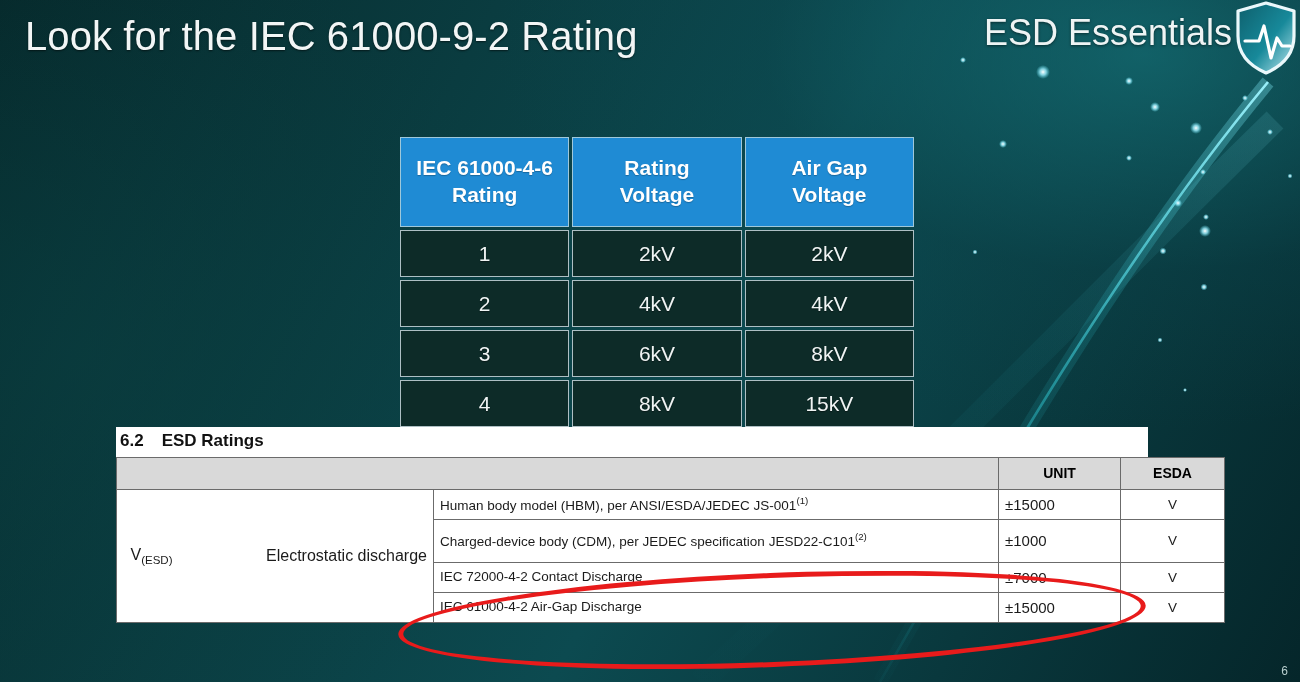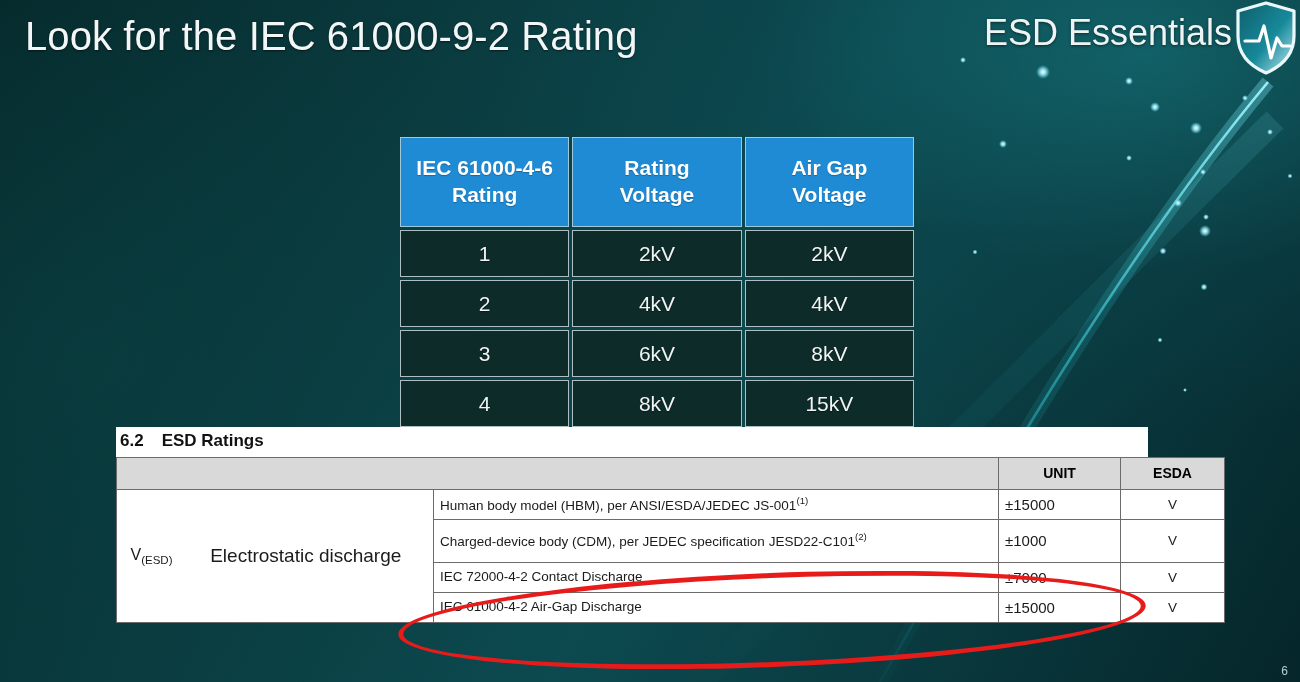--- a/index.html
+++ b/index.html
@@ -130,22 +130,22 @@
   .col-cond { width: 565px; }
   .col-val  { width: 122px; }
   .col-unit { width: 104px; }
   .cell-sym {
     text-align: right;
     font-size: 16px;
     padding-left: 6px;
     border-right: none !important;
   }
   .cell-desc {
-    text-align: center;
-    font-size: 19px;
+    text-align: right;
+    font-size: 16px;
     border-left: none !important;
     padding-left: 2px;
   }
   .cell-cond { text-align: left; line-height: 1.25; }
   .cell-val  { text-align: left; font-size: 15px; }
   .cell-unit { text-align: center; font-size: 13.5px; }
   .r-tall td { height: 23px; }
   .r-two td  { height: 36px; }
   sub { font-size: 0.72em; }
   sup { font-size: 0.72em; }

